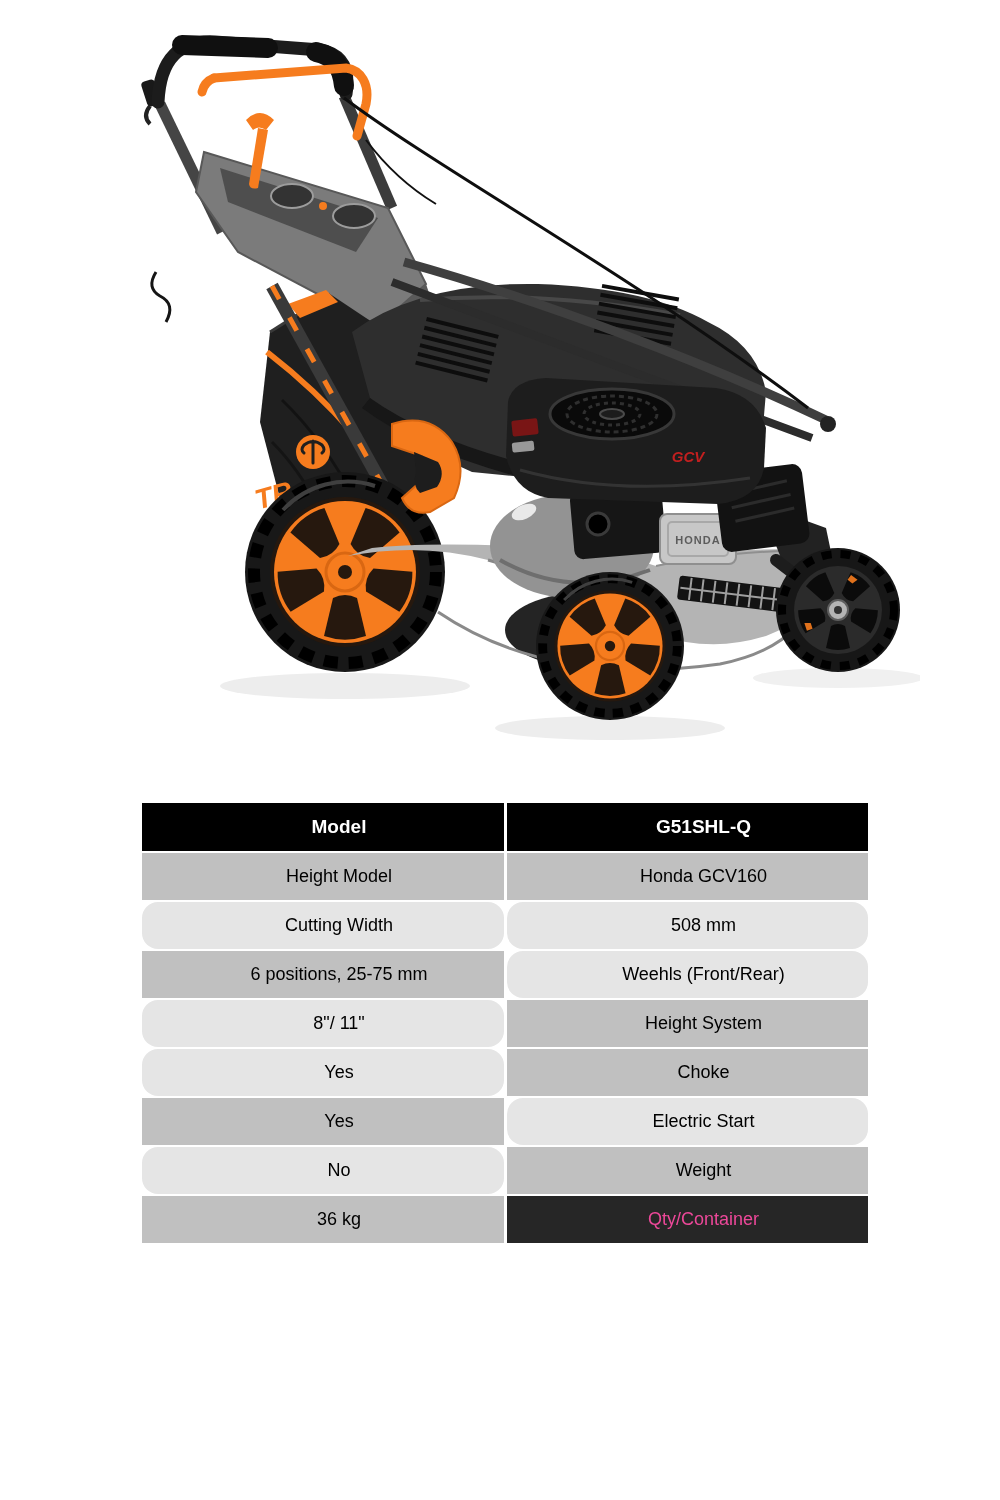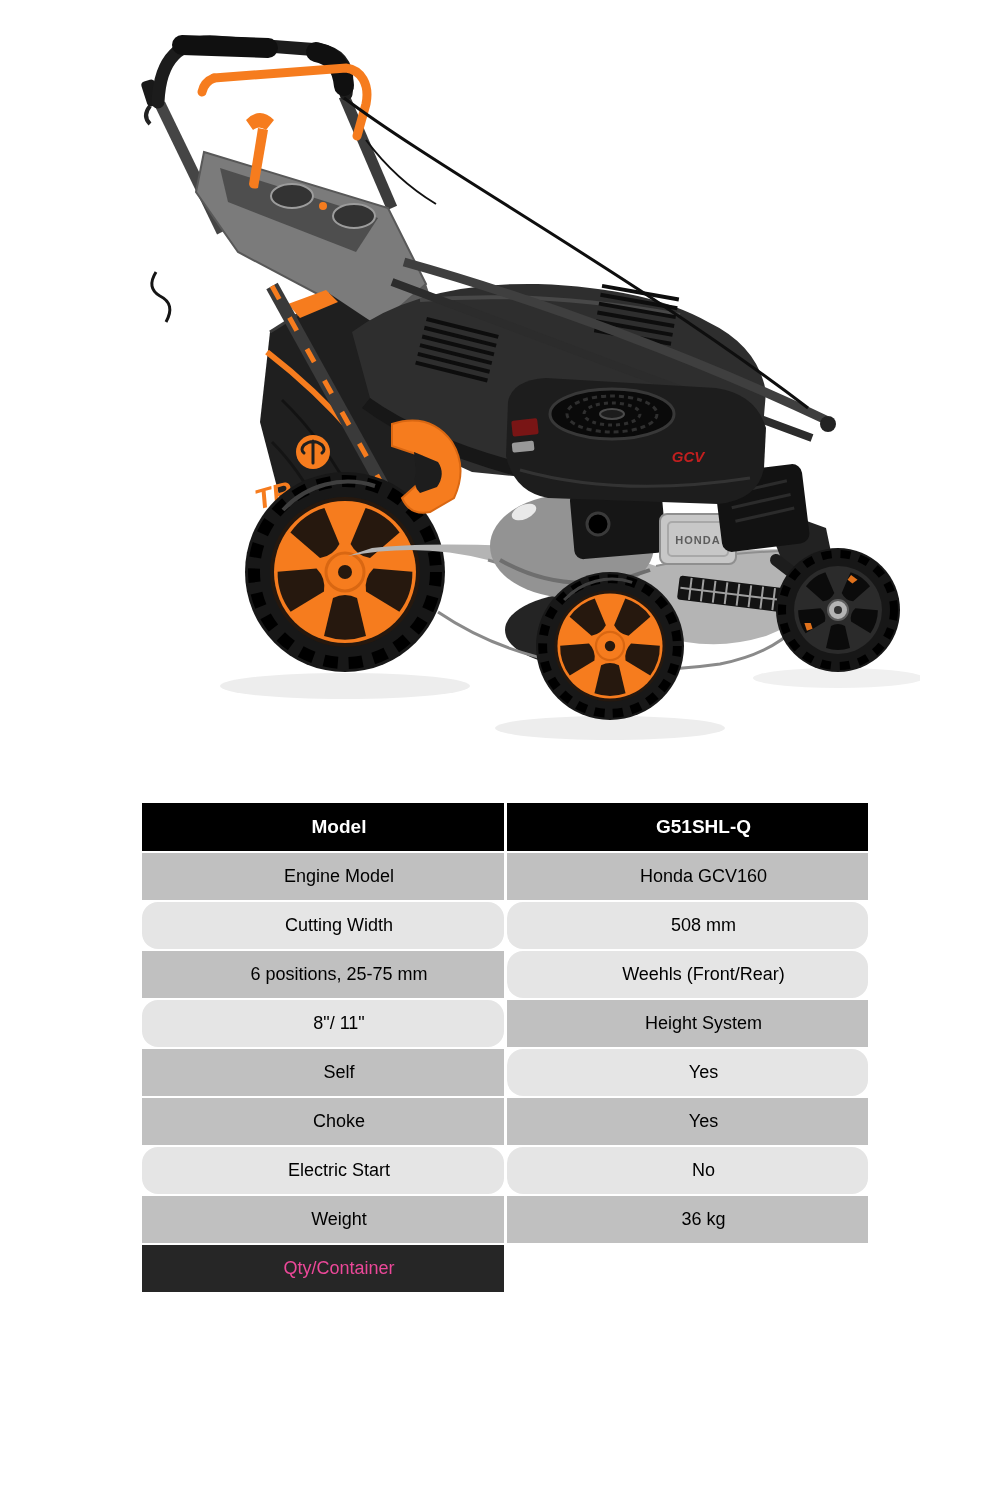--- a/index.html
+++ b/index.html
@@ -205,29 +205,28 @@
       <g>
         <rect x="478" y="586" width="24" height="50" fill="#1b1b1b" transform="rotate(-4 490 610)"></rect>
         <use href="#wheelO" transform="translate(490 646) scale(0.74)"></use>
       </g>
     </svg>
   </figure>
 
   <div class="spec-table" id="specTable">
       <div class="cell hdr">Model</div>
       <div class="cell hdr">G51SHL-Q</div>
-      <div class="cell dark">Engine Model</div>
+      <div class="cell dark">Height Model</div>
       <div class="cell dark">Honda GCV160</div>
       <div class="cell light">Cutting Width</div>
       <div class="cell light">508 mm</div>
       <div class="cell dark">6 positions, 25-75 mm</div>
       <div class="cell light">Weehls (Front/Rear)</div>
       <div class="cell light">8"/ 11"</div>
       <div class="cell dark">Height System</div>
-      <div class="cell dark">Self</div>
       <div class="cell light">Yes</div>
       <div class="cell dark">Choke</div>
       <div class="cell dark">Yes</div>
       <div class="cell light">Electric Start</div>
       <div class="cell light">No</div>
       <div class="cell dark">Weight</div>
       <div class="cell dark">36 kg</div>
       <div class="cell footer">Qty/Container</div>
     </div>
 

